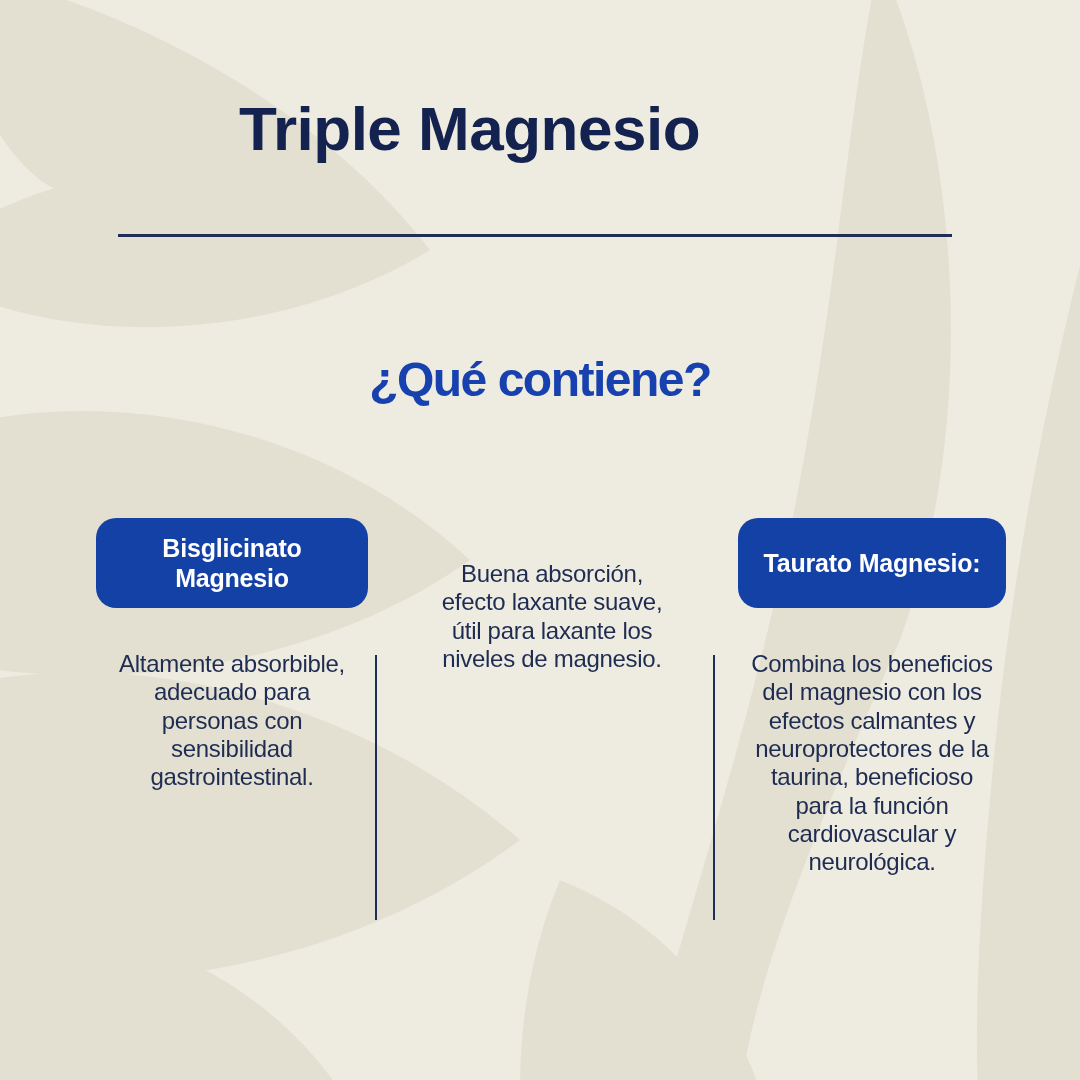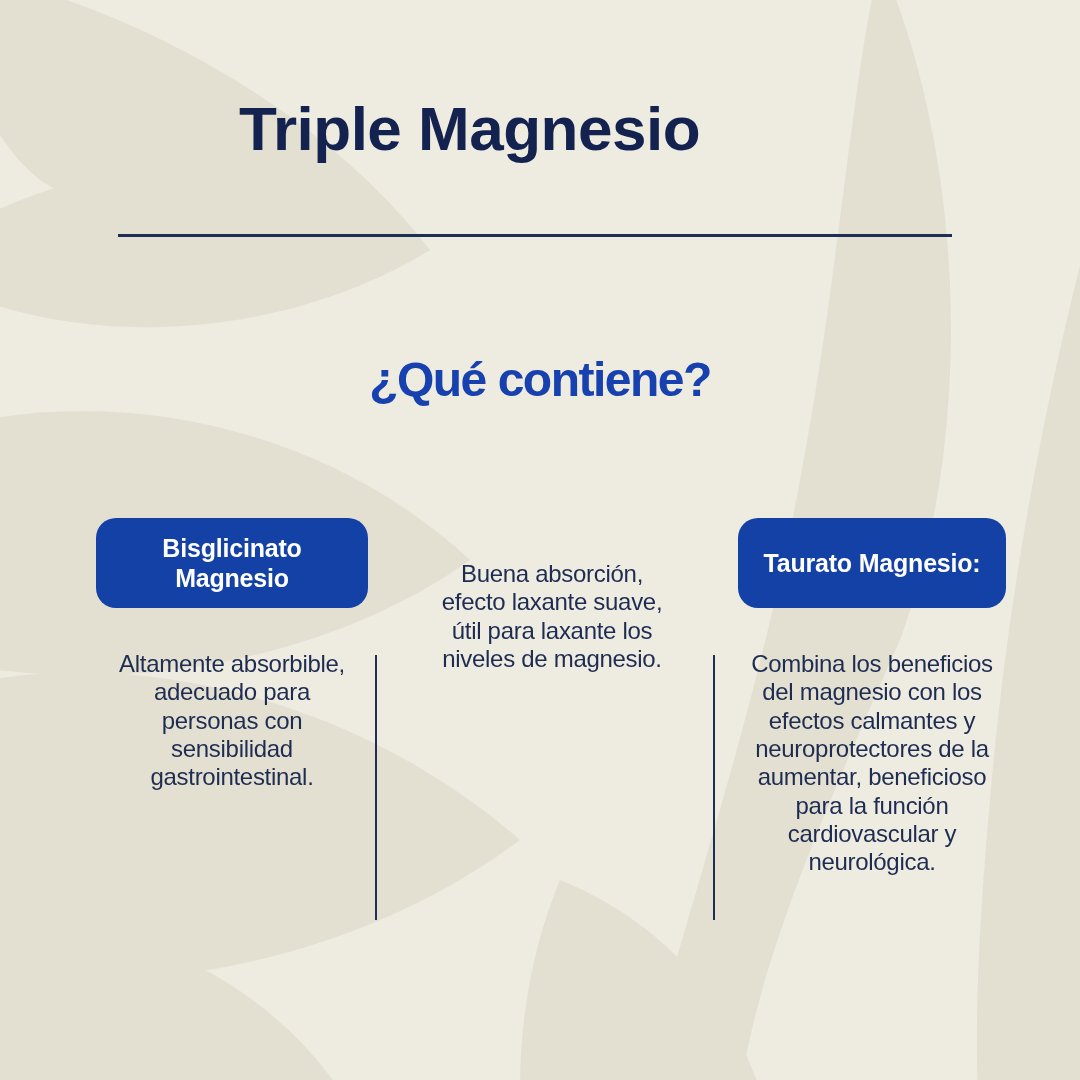--- a/index.html
+++ b/index.html
@@ -168,18 +168,18 @@
         <div class="pill">Bisglicinato Magnesio</div>
         <div class="desc">Altamente absorbible, adecuado para personas con sensibilidad gastrointestinal.</div>
       </div>
 
       <div class="column col-2">
         <div class="desc">Buena absorción, efecto laxante suave, útil para laxante los niveles de magnesio.</div>
       </div>
 
       <div class="column col-3">
         <div class="pill">Taurato Magnesio:</div>
-        <div class="desc">Combina los beneficios del magnesio con los efectos calmantes y neuroprotectores de la aumentar, beneficioso para la función cardiovascular y neurológica.</div>
+        <div class="desc">Combina los beneficios del magnesio con los efectos calmantes y neuroprotectores de la taurina, beneficioso para la función cardiovascular y neurológica.</div>
       </div>
 
     </div>
   </div>
 </div>
 
 </body></html>

